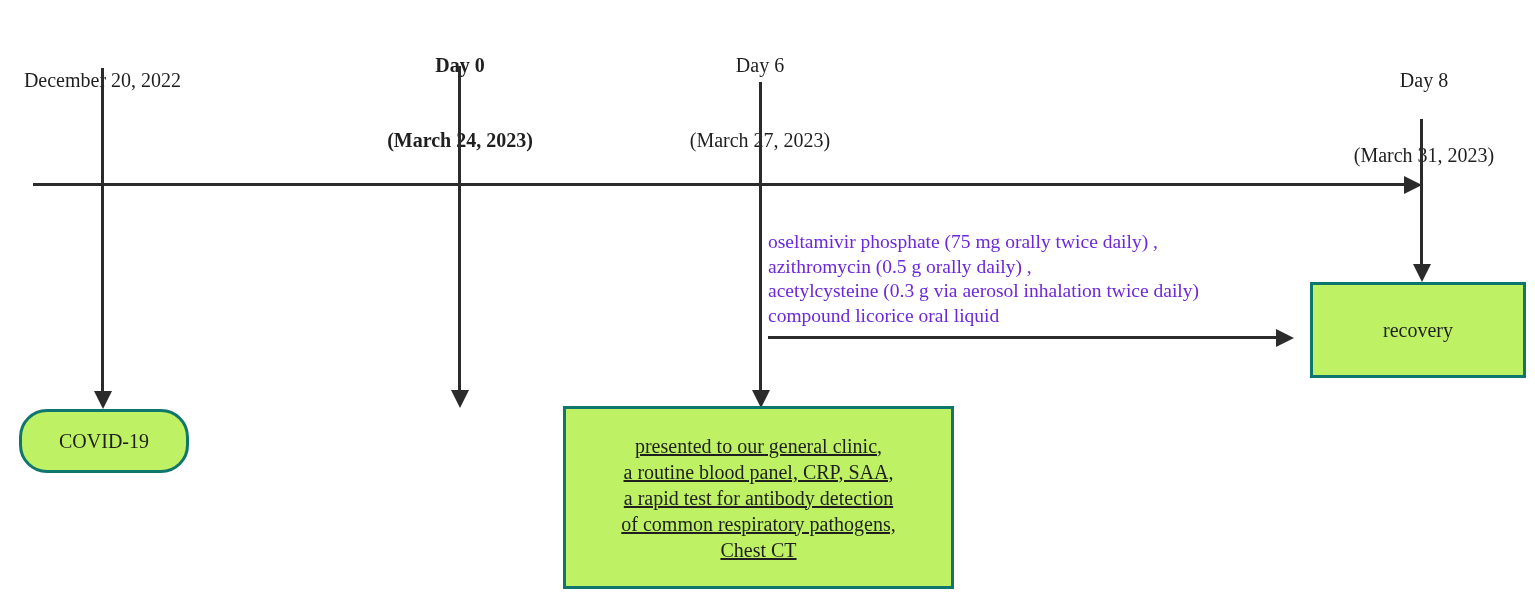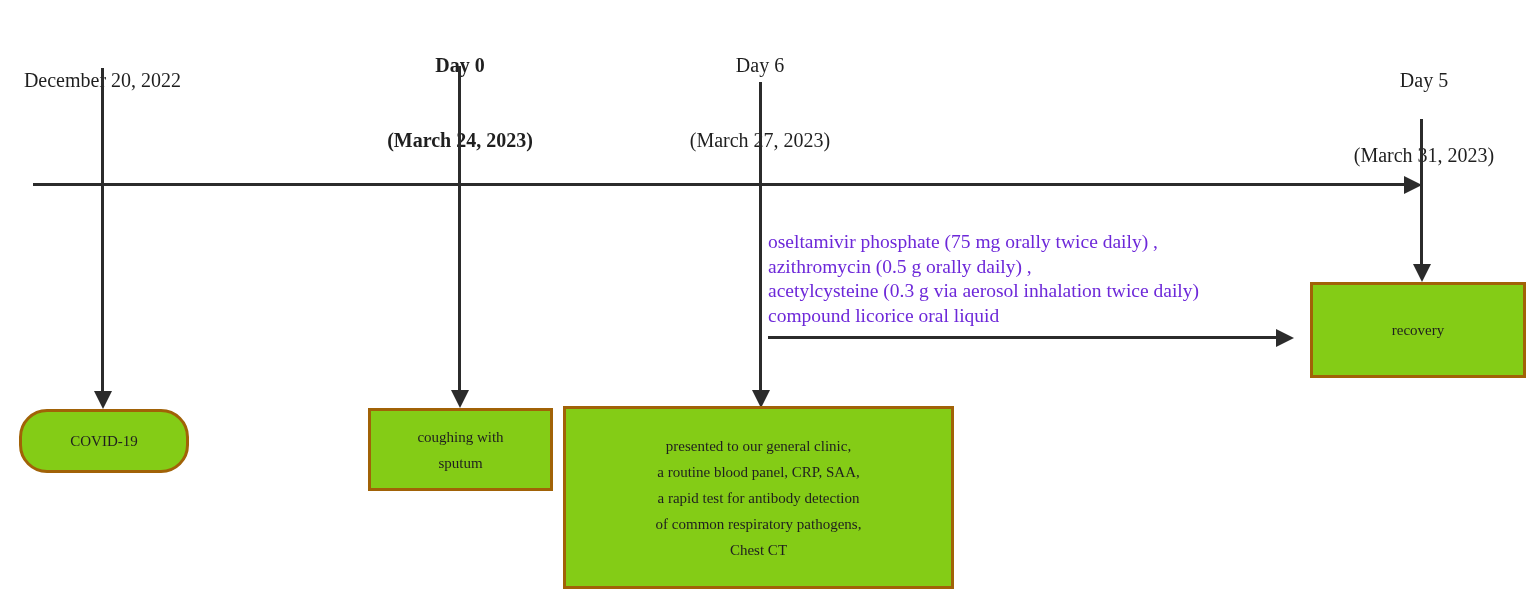--- a/index.html
+++ b/index.html
@@ -49,28 +49,28 @@
   .arrow-right {
     position: absolute;
     width: 0;
     height: 0;
     border-top: 9px solid transparent;
     border-bottom: 9px solid transparent;
     border-left: 18px solid #2b2b2b;
   }
   .box {
     position: absolute;
-    border: 3px solid #a16207;
-    background: #84cc16;
+    border: 3px solid #0f766e;
+    background: #bef264;
     box-sizing: border-box;
     display: flex;
     align-items: center;
     justify-content: center;
     text-align: center;
-    font-size: 15px;
+    font-size: 20px;
     line-height: 26px;
     color: #1f1f1f;
   }
   .box .box-text {
     white-space: pre-line;
     padding: 0 8px;
   }
   .tx-block {
     position: absolute;
     font-size: 19.5px;
@@ -93,21 +93,21 @@
     <div>Day 0</div>
     <div>(March 24, 2023)</div>
   </div>
 
   <div class="label" style="left:655px; top:3px; width:210px;">
     <div>Day 6</div>
     <div>(March 27, 2023)</div>
   </div>
 
   <div class="label" style="left:1318px; top:18px; width:212px;">
-    <div>Day 5</div>
+    <div>Day 8</div>
     <div>(March 31, 2023)</div>
   </div>
 
   <div class="hline" style="left:33px; top:183px; width:1378px;"></div>
   <div class="arrow-right" style="left:1404px; top:175.5px;"></div>
 
   <div class="vline" style="left:101px; top:68px; height:325px;"></div>
   <div class="arrow-down" style="left:93.5px; top:391px;"></div>
 
   <div class="vline" style="left:458px; top:66px; height:326px;"></div>
@@ -124,26 +124,22 @@
 acetylcysteine (0.3 g via aerosol inhalation twice daily)
 compound licorice oral liquid</div>
 
   <div class="hline" style="left:768px; top:336px; width:512px;"></div>
   <div class="arrow-right" style="left:1276px; top:328.5px;"></div>
 
   <div class="box" style="left:19px; top:409px; width:170px; height:64px;border-radius:28px;">
     <span class="box-text">COVID-19</span>
   </div>
 
-  <div class="box" style="left:368px; top:408px; width:185px; height:83px;">
-    <span class="box-text">coughing with
-sputum</span>
-  </div>
 
-  <div class="box" style="left:563px; top:406px; width:391px; height:183px;">
+  <div class="box" style="left:563px; top:406px; width:391px; height:183px;text-decoration:underline;">
     <span class="box-text">presented to our general clinic,
 a routine blood panel, CRP, SAA,
 a rapid test for antibody detection
 of common respiratory pathogens,
 Chest CT</span>
   </div>
 
   <div class="box" style="left:1310px; top:282px; width:216px; height:96px;">
     <span class="box-text">recovery</span>
   </div>

